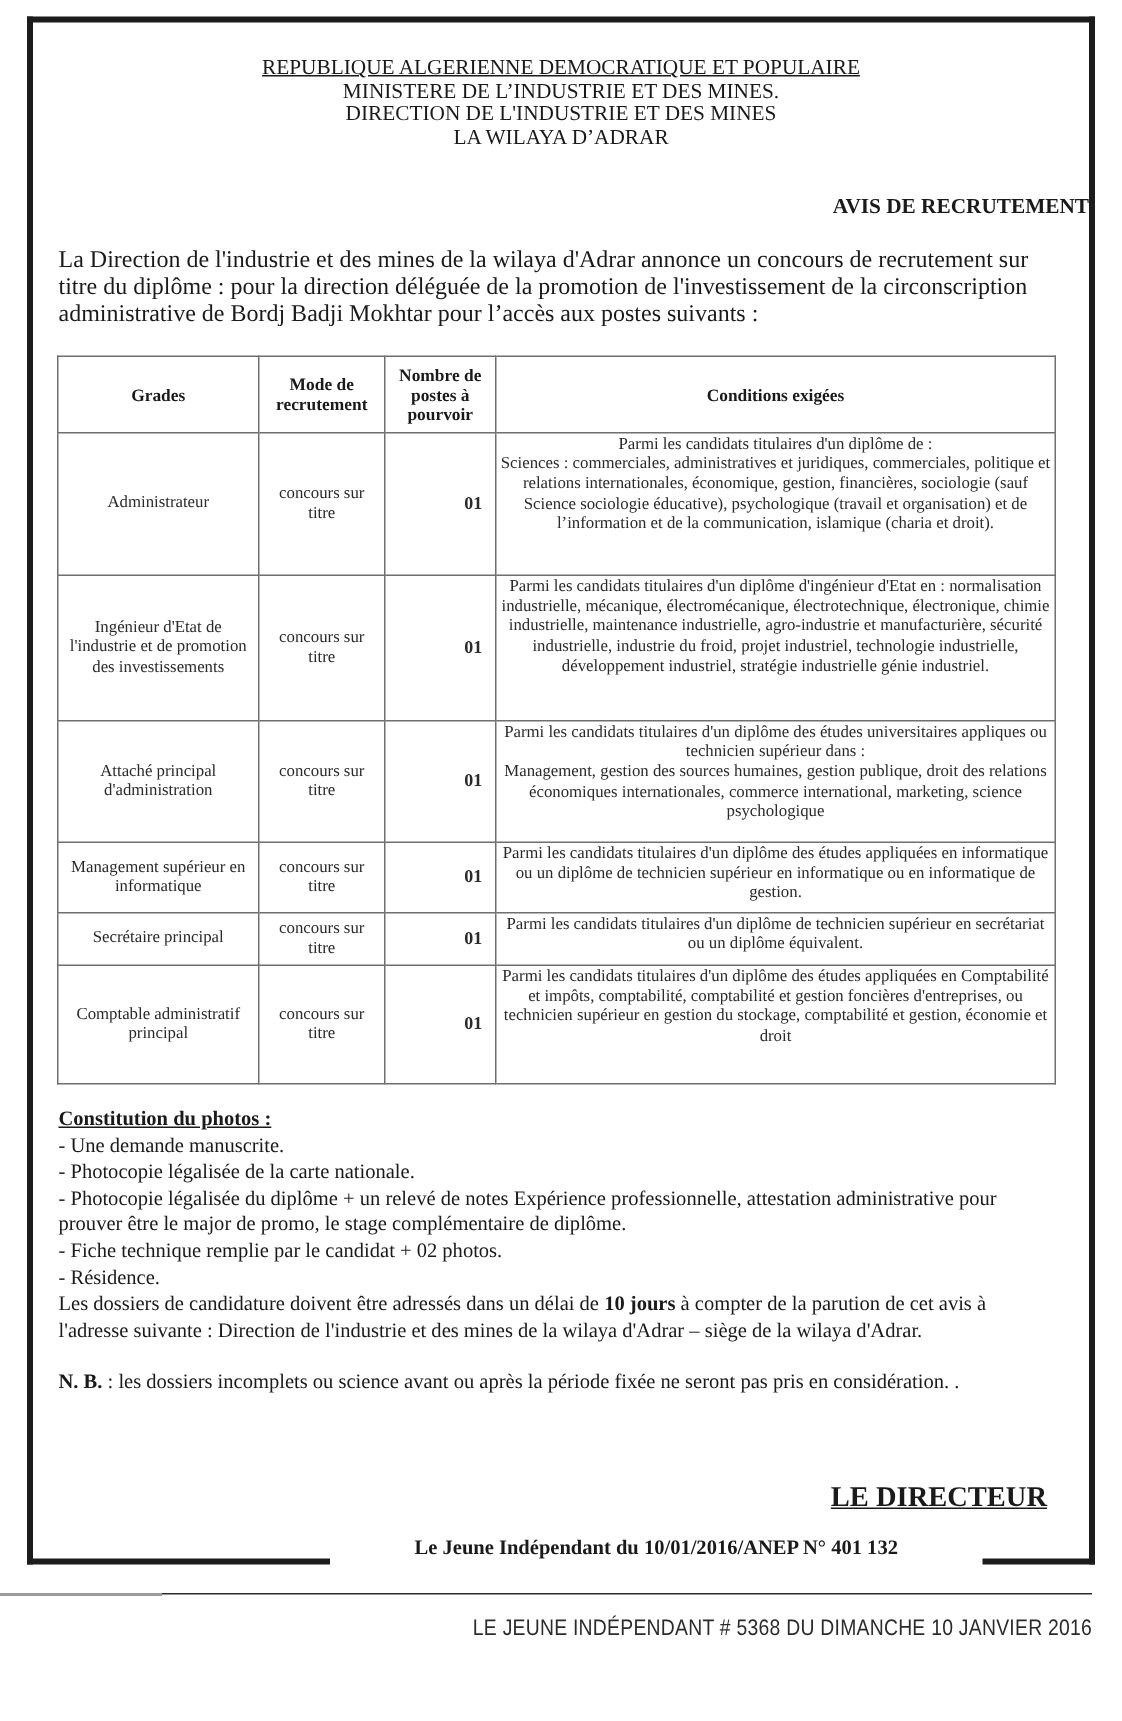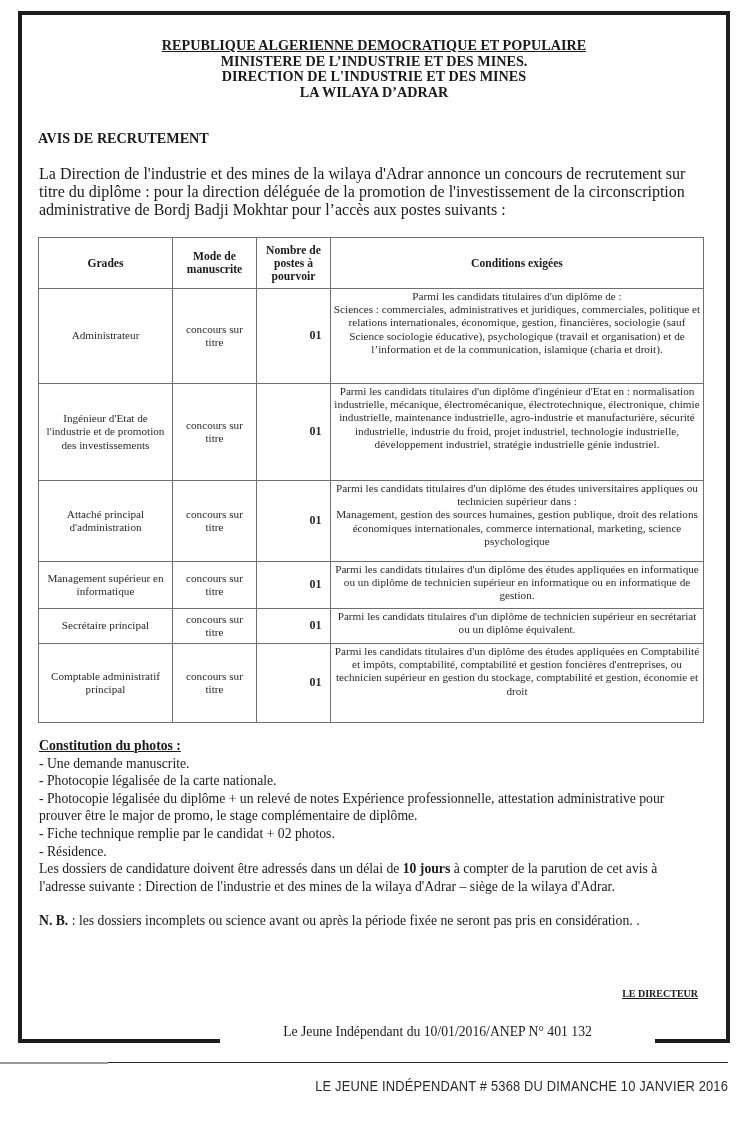--- a/index.html
+++ b/index.html
@@ -33,29 +33,29 @@
       background: #1c1c1c;
     }
     .frame-bottom-right {
       position: absolute; left: 655px; top: 1039px; width: 75px; height: 4px;
       background: #1c1c1c;
     }
 
     .header-block {
       position: absolute; left: 22px; top: 38px; width: 704px;
       text-align: center;
-      font-weight: bold;
+      font-weight: normal;
       font-size: 14.2px;
       line-height: 15.5px;
     }
     .header-block .u { text-decoration: underline; }
 
     .avis-title {
-      position: absolute; left: 38px; top: 130px; width: 704px;
-      text-align: left; font-weight: bold; font-size: 14.2px;
+      position: absolute; left: 22px; top: 130px; width: 704px;
+      text-align: right; font-weight: bold; font-size: 14.2px;
     }
 
     .intro {
       position: absolute; left: 39px; top: 165px; width: 668px;
       font-size: 16px; line-height: 18px;
     }
 
     table.grid {
       position: absolute; left: 38px; top: 237px;
       width: 665px;
@@ -96,25 +96,25 @@
     .dossier {
       position: absolute; left: 39px; top: 737px; width: 668px;
       font-size: 13.7px; line-height: 17.6px;
     }
     .dossier .title { font-weight: bold; text-decoration: underline; }
     .dossier p { margin: 0; }
     .nb { margin-top: 17px !important; }
 
     .signature {
       position: absolute; right: 50px; top: 988px;
-      font-weight: bold; font-size: 10px; text-decoration: underline;
+      font-weight: bold; font-size: 19px; text-decoration: underline;
     }
     .publication {
       position: absolute; left: 220px; top: 1024px; width: 435px;
-      text-align: center; font-weight: normal; font-size: 13.7px;
+      text-align: center; font-weight: bold; font-size: 13.7px;
     }
 
     .rule-grey {
       position: absolute; left: 0; top: 1062px; width: 108px; height: 2px; background: #9a9a9a;
     }
     .rule-main {
       position: absolute; left: 108px; top: 1062px; width: 620px; height: 1px; background: #2a2a2a;
     }
     .footer-line {
       position: absolute; right: 20px; top: 1077px;
@@ -149,21 +149,21 @@
 <table class="grid">
   <colgroup>
     <col class="c1">
       <col class="c2">
       <col class="c3">
       <col class="c4">
   </colgroup>
   <thead>
     <tr>
       <th>Grades</th>
-      <th>Mode de manuscrite</th>
+      <th>Mode de recrutement</th>
       <th>Nombre de postes à pourvoir</th>
       <th>Conditions exigées</th>
     </tr>
   </thead>
   <tbody>
     <tr class="r1">
       <td class="c">Administrateur</td>
       <td class="c">concours sur titre</td>
       <td class="n">01</td>
       <td class="cond">Parmi les candidats titulaires d'un diplôme de :<br>Sciences : commerciales, administratives et juridiques, commerciales, politique et relations internationales, économique, gestion, financières, sociologie (sauf Science sociologie éducative), psychologique (travail et organisation) et de l’information et de la communication, islamique (charia et droit).</td>

